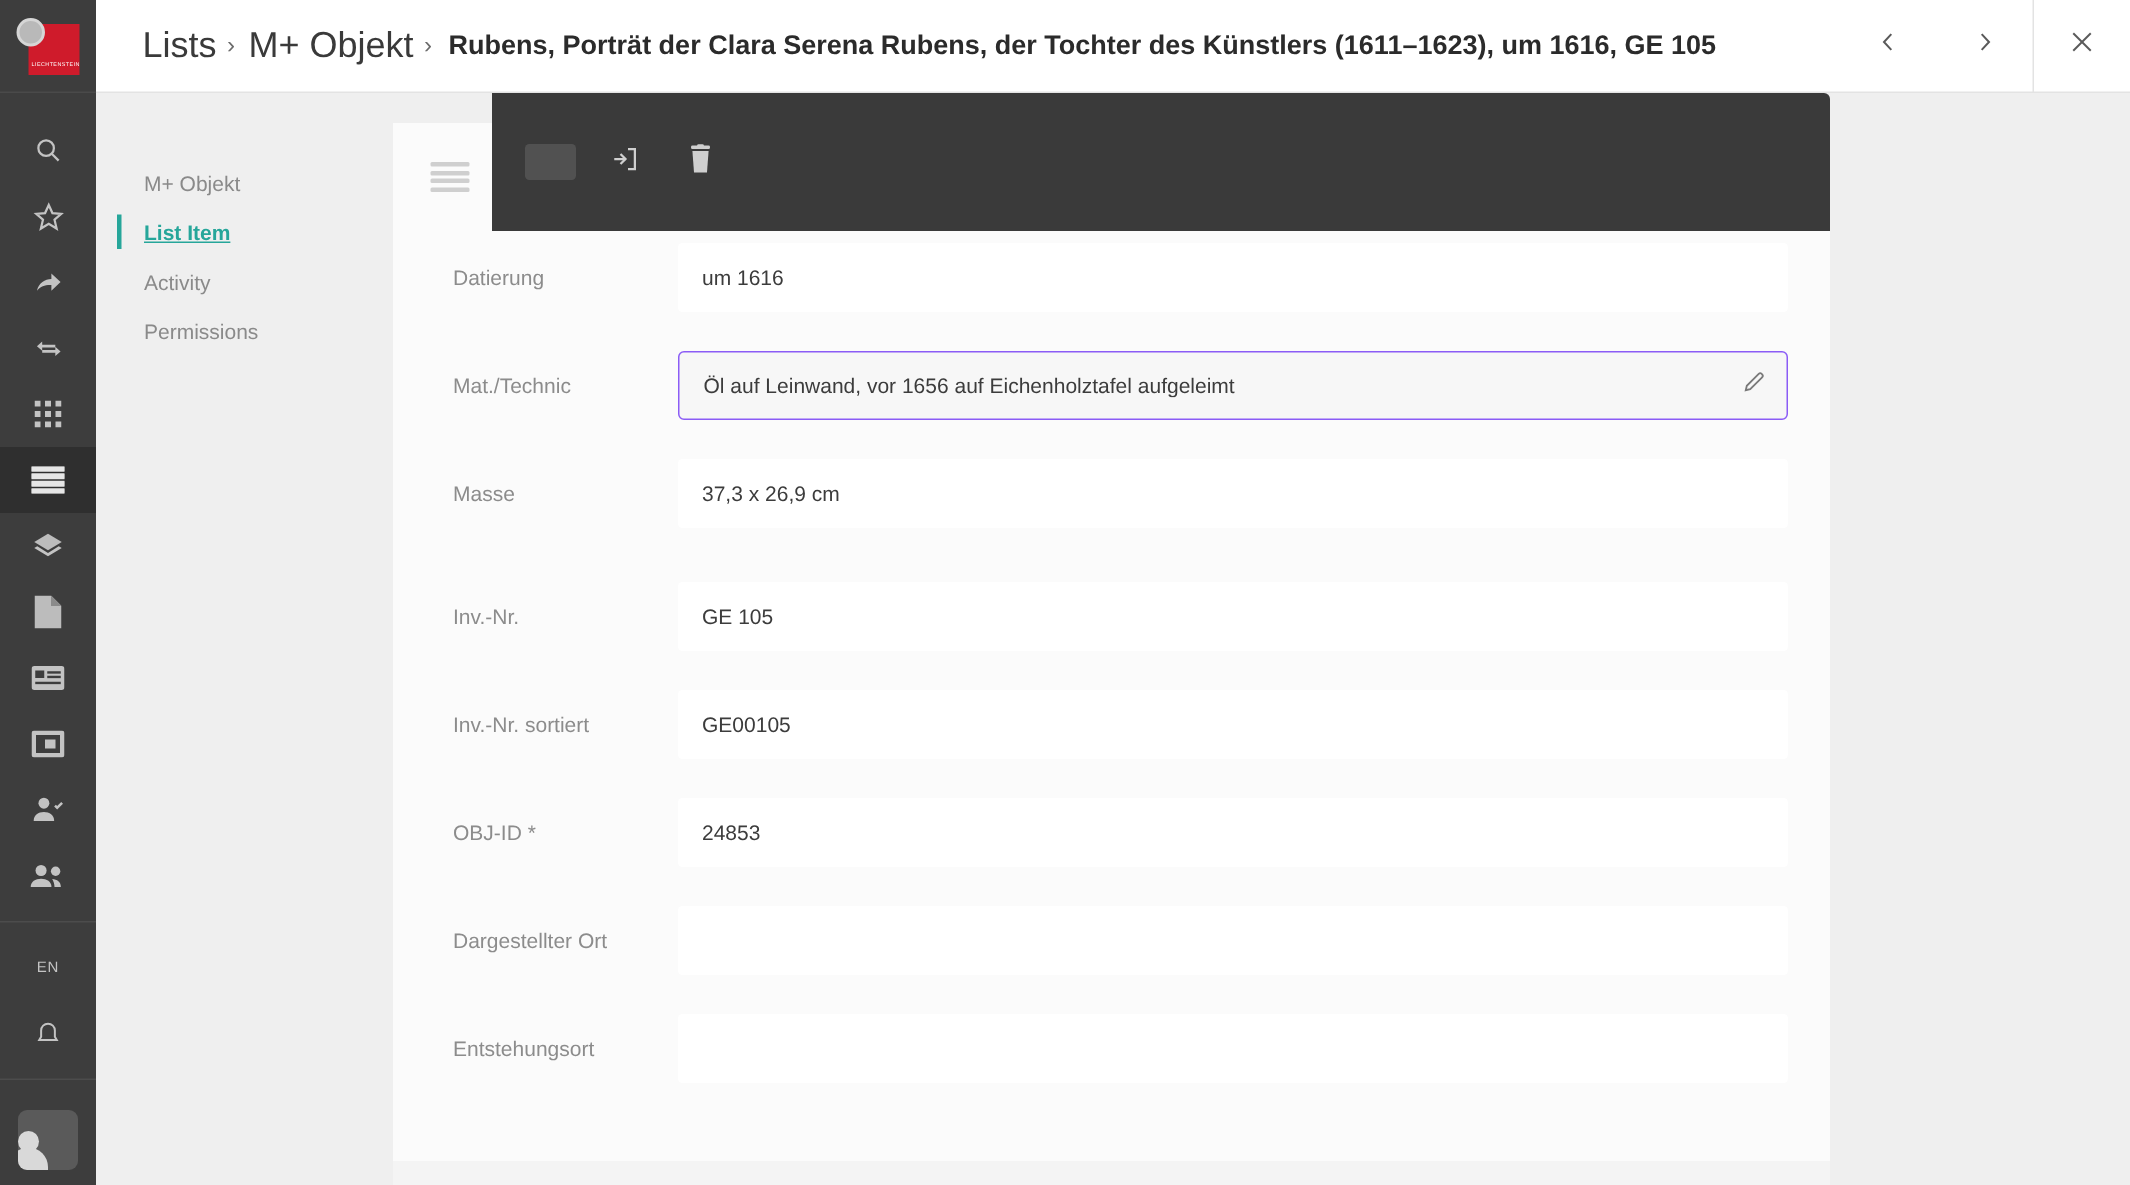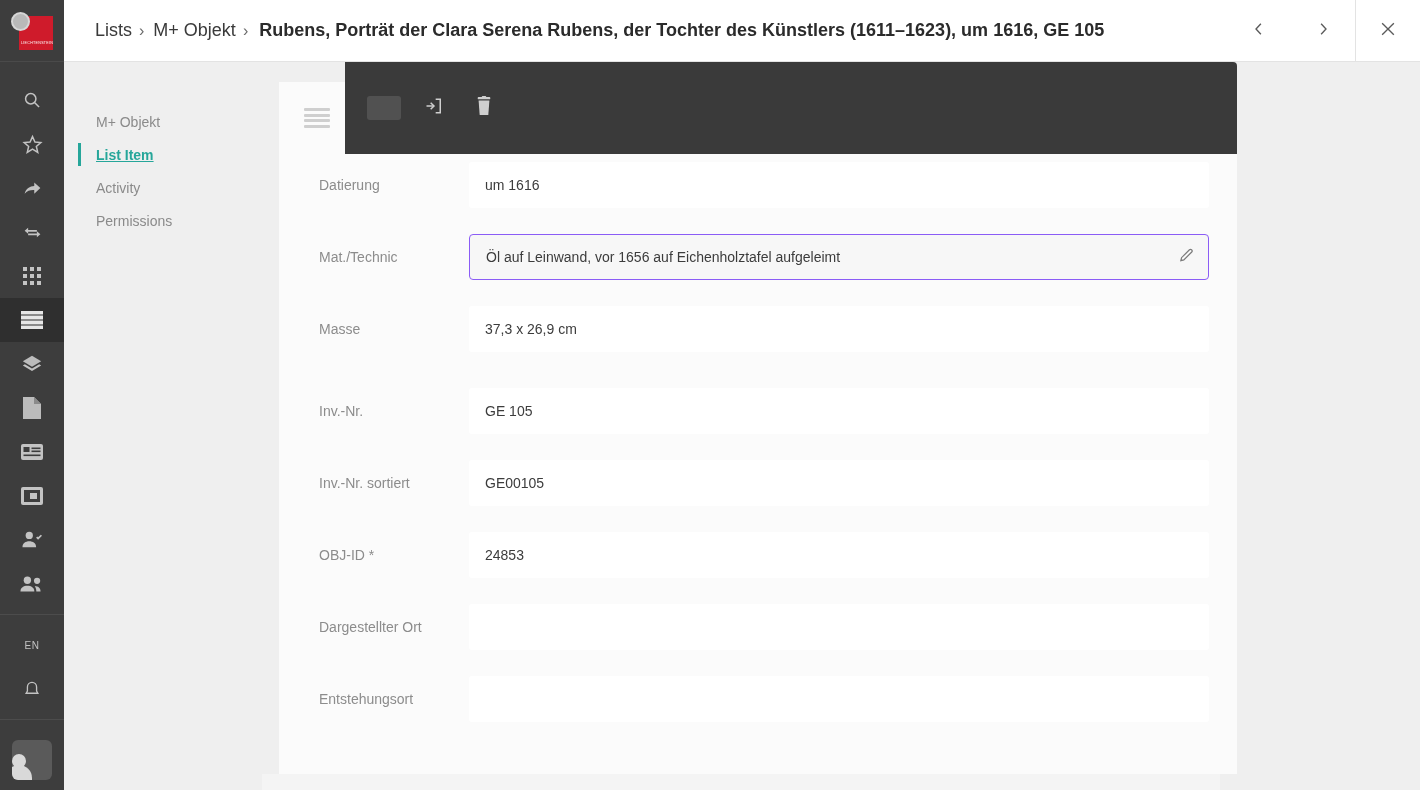--- a/index.html
+++ b/index.html
@@ -66,21 +66,21 @@
     position: relative; left: -20px; top: 0px; }
 
   
   .header {
     position: absolute; left: 64px; top: 0; width: 1356px; height: 62px;
     background: #fff; display: flex; align-items: center;
     border-bottom: 1px solid #e3e3e3;
   }
   .crumbs { display: flex; align-items: center; padding-left: 31px; gap: 0; }
   .crumb {
-    font-size: 18px; color: #3a3a3a; cursor: pointer; white-space: nowrap;
+    font-size: 24px; color: #3a3a3a; cursor: pointer; white-space: nowrap;
   }
   .crumb-sep { font-size: 16px; color: #6b6b6b; margin: 0 9px 0 7px; }
   .page-title {
     font-size: 18px; font-weight: bold; color: #2b2b2b;
     white-space: nowrap; margin-left: 2px;
   }
   .header-actions { margin-left: auto; display: flex; align-items: center; height: 62px; }
   .hdr-btn {
     width: 64px; height: 62px; display: flex; align-items: center; justify-content: center;
     color: #5a5a5a; cursor: pointer;
@@ -101,21 +101,21 @@
     padding-left: 32px; font-size: 14px; color: #8a8a8a; cursor: pointer;
   }
   .subnav-item.active { color: #26a69a; font-weight: bold; text-decoration: underline; }
   .subnav-item.active::before {
     content: ""; position: absolute; left: 14px; top: 5px;
     width: 3px; height: 23px; background: #26a69a;
   }
 
   
   .card {
-    position: absolute; left: 215px; top: 20px;
+    position: absolute; left: 198px; top: 20px;
     width: 958px; height: 692px;
     background: #0ea5e9;
   }
   .card-toolbar {
     position: relative; height: 72px; background: #fbfbfb;
   }
   .hamburger {
     position: absolute; left: 25px; top: 26px; width: 26px; height: 20px;
     display: flex; flex-direction: column; justify-content: space-between; cursor: pointer;
   }

